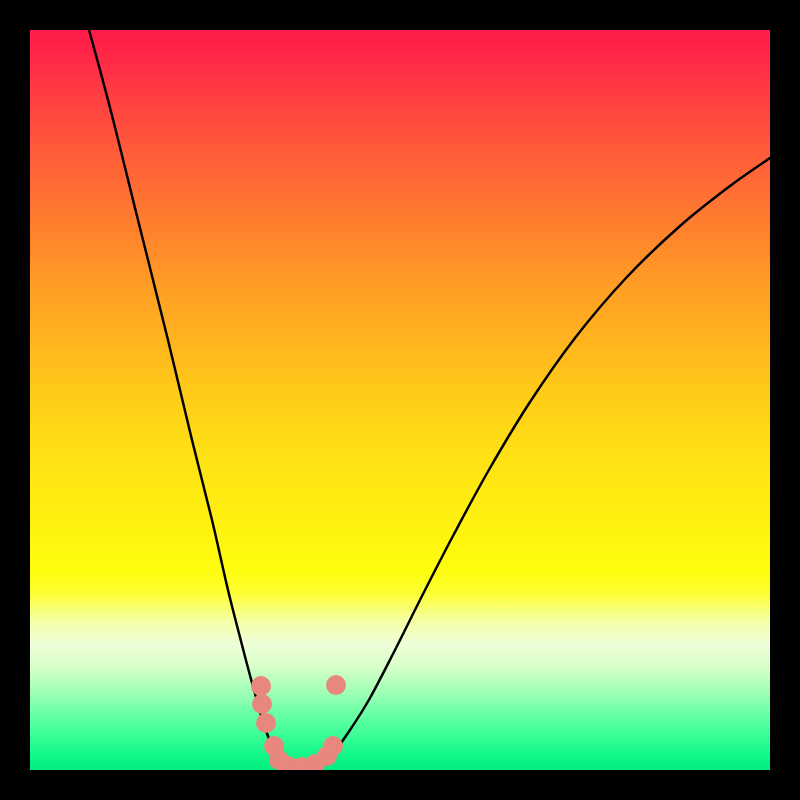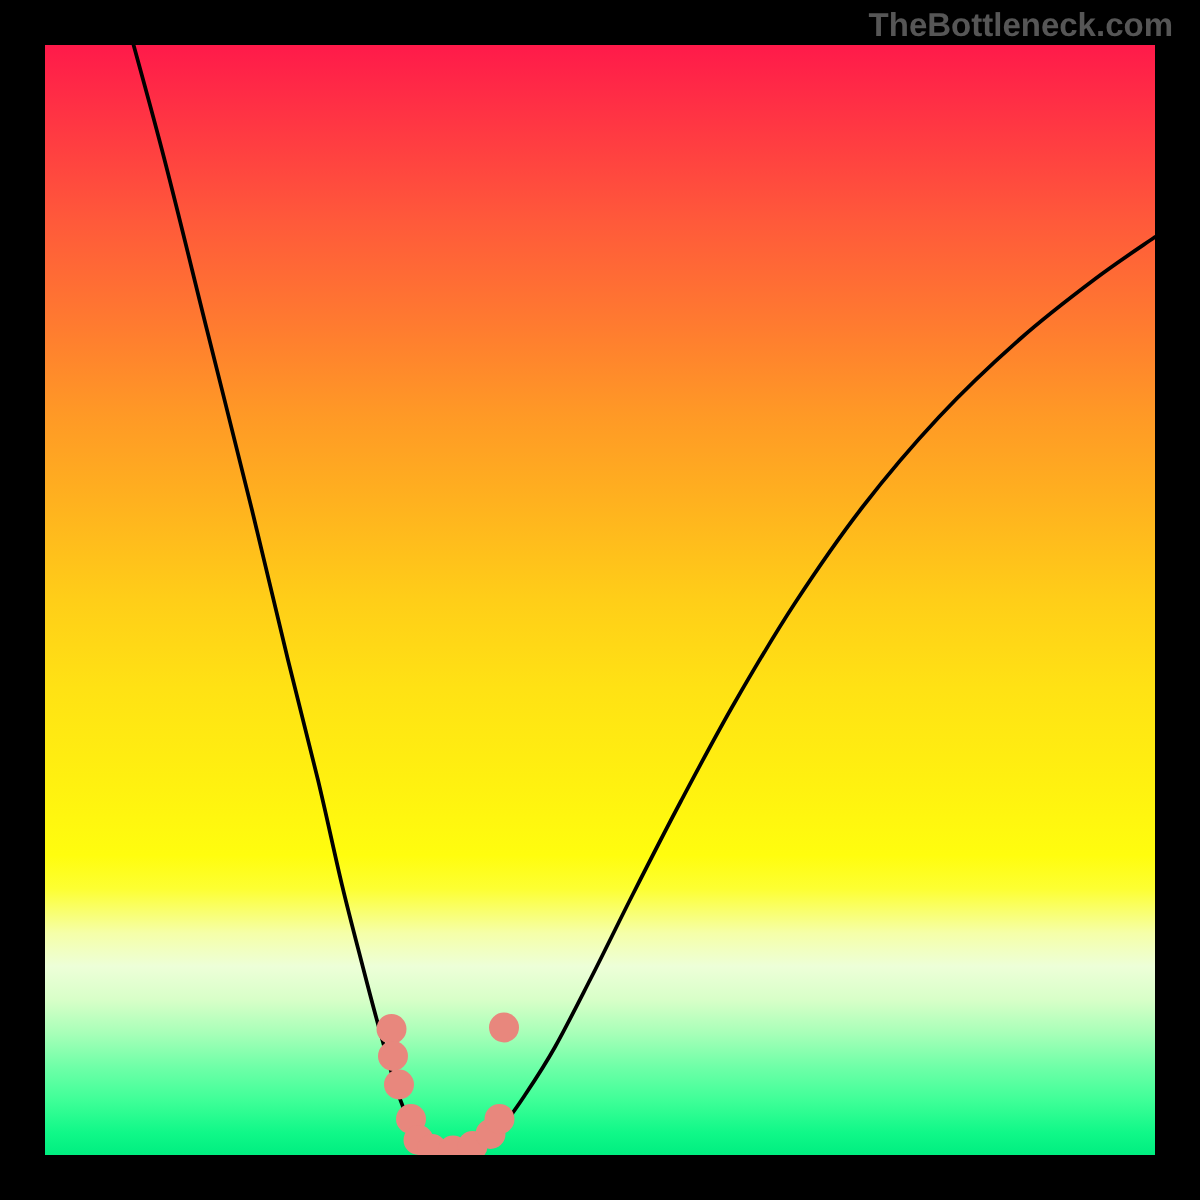--- a/index.html
+++ b/index.html
@@ -65,21 +65,20 @@
       position: absolute;
       inset: 0;
       width: 100%;
       height: 100%;
     }
   </style>
 </head>
 <body>
 
 <div class="outer-frame">
-  <div class="watermark">TheBottleneck.com</div>
   <div class="plot-area">
     <div class="gradient-bg"></div>
     <svg class="curve-svg" viewBox="0 0 740 740" preserveAspectRatio="none">
       <path d="M 48 -40 C 53.0 -21.7, 68.0 31.7, 78 70 C 88.0 108.3, 98.0 150.0, 108 190 C 118.0 230.0, 129.0 273.3, 138 310 C 147.0 346.7, 154.7 380.0, 162 410 C 169.3 440.0, 176.0 465.0, 182 490 C 188.0 515.0, 193.0 539.2, 198 560 C 203.0 580.8, 207.7 598.3, 212 615 C 216.3 631.7, 220.3 646.7, 224 660 C 227.7 673.3, 230.7 685.0, 234 695 C 237.3 705.0, 240.7 713.3, 244 720 C 247.3 726.7, 250.8 731.7, 254 735 C 257.2 738.3, 259.0 739.2, 263 740 C 267.0 740.8, 273.5 740.8, 278 740 C 282.5 739.2, 285.7 738.0, 290 735 C 294.3 732.0, 299.0 727.8, 304 722 C 309.0 716.2, 314.0 709.0, 320 700 C 326.0 691.0, 332.7 681.0, 340 668 C 347.3 655.0, 355.3 639.0, 364 622 C 372.7 605.0, 382.0 585.7, 392 566 C 402.0 546.3, 412.7 525.3, 424 504 C 435.3 482.7, 447.3 460.0, 460 438 C 472.7 416.0, 485.8 393.7, 500 372 C 514.2 350.3, 529.0 328.7, 545 308 C 561.0 287.3, 578.5 266.7, 596 248 C 613.5 229.3, 632.7 211.3, 650 196 C 667.3 180.7, 685.0 167.3, 700 156 C 715.0 144.7, 733.3 132.7, 740 128" id="curve-path" fill="none" stroke="#000000" stroke-width="2.5" stroke-linecap="round" stroke-linejoin="round"></path>
       <g id="markers-group">
           <circle cx="231" cy="656" r="10" fill="#e8877d"></circle>
           <circle cx="232" cy="674" r="10" fill="#e8877d"></circle>
           <circle cx="236" cy="693" r="10" fill="#e8877d"></circle>
           <circle cx="244" cy="716" r="10" fill="#e8877d"></circle>
           <circle cx="249" cy="730" r="10" fill="#e8877d"></circle>

